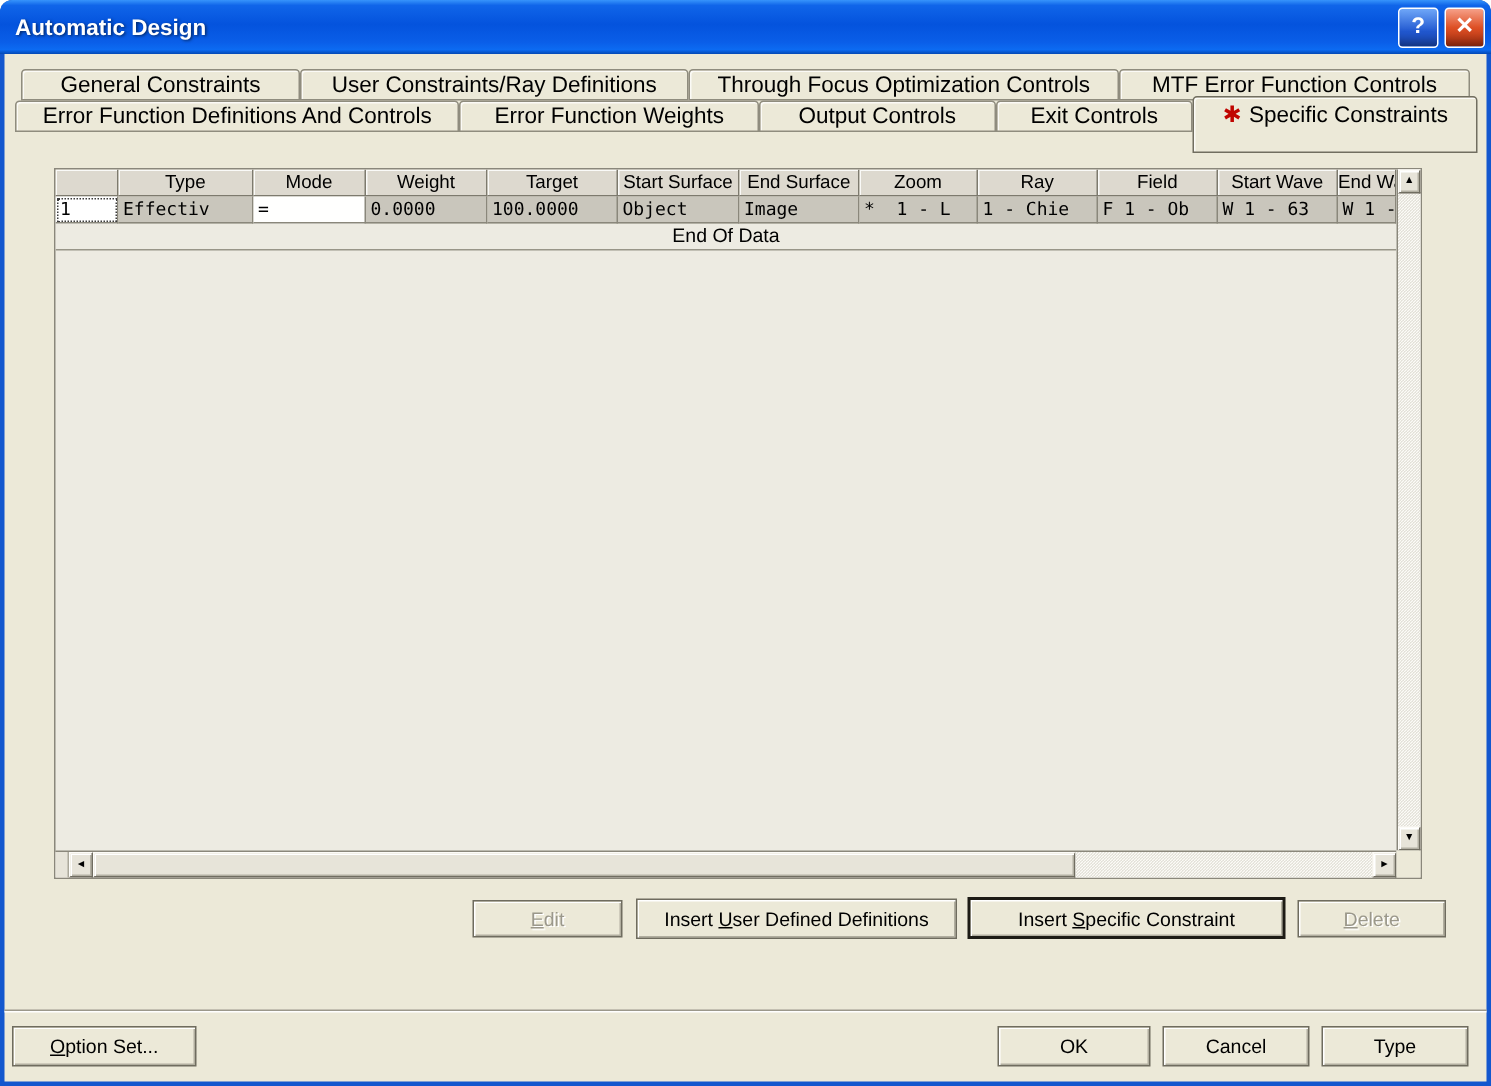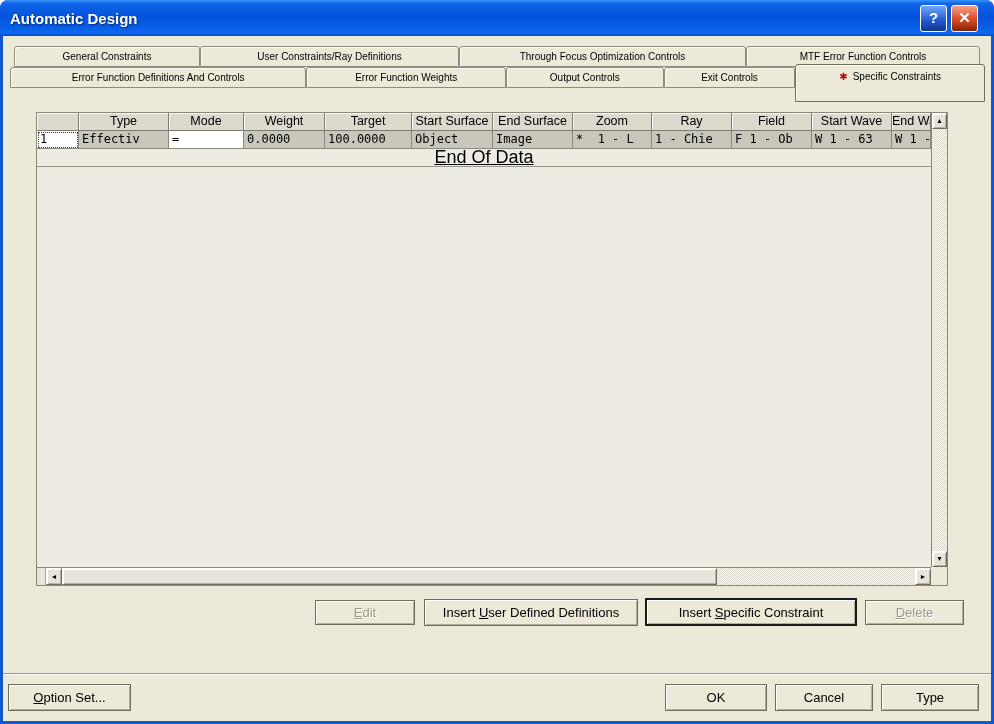--- a/index.html
+++ b/index.html
@@ -2,54 +2,54 @@
 <html><head>
 <meta charset="utf-8">
 <style>
   html,body{margin:0;padding:0;background:#ffffff;font-family:"Liberation Sans",sans-serif;}
   .window{position:relative;width:994px;height:724px;background:#ece9d8;border-radius:8px 8px 0 0;overflow:hidden;
           box-shadow:inset 3px 0 0 #1357ce, inset -3px 0 0 #1357ce, inset 0 -3px 0 #1357ce;}
 
   
   .titlebar{position:absolute;top:0;left:0;right:0;height:36px;border-radius:8px 8px 0 0;
             background:linear-gradient(180deg,#3794fb 0%,#1065e9 10%,#0453dd 45%,#0a5ee8 78%,#0c6bf2 92%,#0348b4 100%);
-            display:flex;align-items:center;padding:0 16px 0 10px;box-sizing:border-box;}
+            display:flex;align-items:center;padding:0 4px 0 10px;box-sizing:border-box;}
   .title-text{flex:1;color:#fff;font-size:15px;font-weight:bold;text-shadow:1px 1px 2px rgba(0,0,0,.55);}
   .cap-btn{width:25px;height:25px;margin-left:4px;border:1px solid #fff;border-radius:3px;color:#fff;
            font-size:15px;font-weight:bold;line-height:23px;text-align:center;cursor:default;
            box-shadow:inset 0 -10px 8px -7px rgba(0,0,0,.4);}
   .help-btn{background:linear-gradient(#6fa7f8,#2158d0 60%,#1c4dbe);}
   .close-btn{background:linear-gradient(#f6a088,#dd4f24 50%,#b23312);}
 
   
   .tab-row{position:absolute;display:flex;}
   .tab-row.r1{top:46px;left:14px;width:966px;}
   .tab-row.r2{top:67px;left:10px;width:975px;}
   .tab{height:21px;line-height:20px;box-sizing:border-box;background:#ece9d8;border:1px solid #8f8c7e;
-       border-radius:3px 3px 0 0;box-shadow:inset 1px 1px 0 #fbfaf6;font-size:10px;text-align:center;
+       border-radius:3px 3px 0 0;box-shadow:inset 1px 1px 0 #fbfaf6;font-size:15px;text-align:center;
        white-space:nowrap;overflow:hidden;cursor:default;}
   .tab.active{position:relative;top:-3px;height:38px;line-height:24px;z-index:2;border-color:#716e60;}
   .tab .star{color:#c00500;margin-right:5px;}
 
   
   .grid{position:absolute;left:36px;top:112px;width:912px;height:474px;box-sizing:border-box;
         background:#edebe2;border:1px solid #8a877b;}
   .grid-body{position:absolute;left:0;top:0;right:16px;bottom:18px;overflow:hidden;}
   .row{display:flex;}
   .hrow{height:18px;}
   .drow{height:18px;}
   .hc{box-sizing:border-box;flex:0 0 auto;background:#ddd9cf;border-right:1px solid #7d7a6e;border-bottom:1px solid #7d7a6e;
       box-shadow:inset 1px 1px 0 rgba(255,255,255,.85);font-size:12.5px;line-height:17px;text-align:center;
       overflow:hidden;white-space:nowrap;cursor:default;}
   .dc{box-sizing:border-box;flex:0 0 auto;background:#c9c6bc;border-right:1px solid #8a877b;border-bottom:1px solid #8a877b;
       font-family:"DejaVu Sans Mono",monospace;font-size:12px;line-height:17px;padding-left:3px;
       overflow:hidden;white-space:pre;cursor:default;}
   .dc.white{background:#fffffe;}
   .dc.numcell{background:#ffffff;outline:1px dotted #3c3c3c;outline-offset:-2px;}
-  .eod{height:17px;line-height:16px;text-align:center;font-size:18px;border-bottom:1px solid #989588;background:#edebe2;text-decoration:underline;}
+  .eod{height:17px;line-height:16px;text-align:center;font-size:13px;border-bottom:1px solid #989588;background:#edebe2;}
   .cw0{width:42px}.cw1{width:90px}.cw2{width:75px}.cw3{width:81px}.cw4{width:87px}.cw5{width:81px}
   .cw6{width:80px}.cw7{width:79px}.cw8{width:80px}.cw9{width:80px}.cw10{width:80px}.cwlast{flex:1 1 auto;}
 
   
   .dither{background-color:#fcfbf7;
           background-image:linear-gradient(45deg,#d9d6cc 25%,transparent 25%,transparent 75%,#d9d6cc 75%),
                            linear-gradient(45deg,#d9d6cc 25%,transparent 25%,transparent 75%,#d9d6cc 75%);
           background-size:2px 2px;background-position:0 0,1px 1px;}
   .vscroll{position:absolute;top:0;right:0;bottom:18px;width:16px;border-left:1px solid #8a877b;box-sizing:border-box;}
   .sb-btn{box-sizing:border-box;background:#e7e4d9;border:1px solid;border-color:#fdfcf8 #706d61 #706d61 #fdfcf8;

